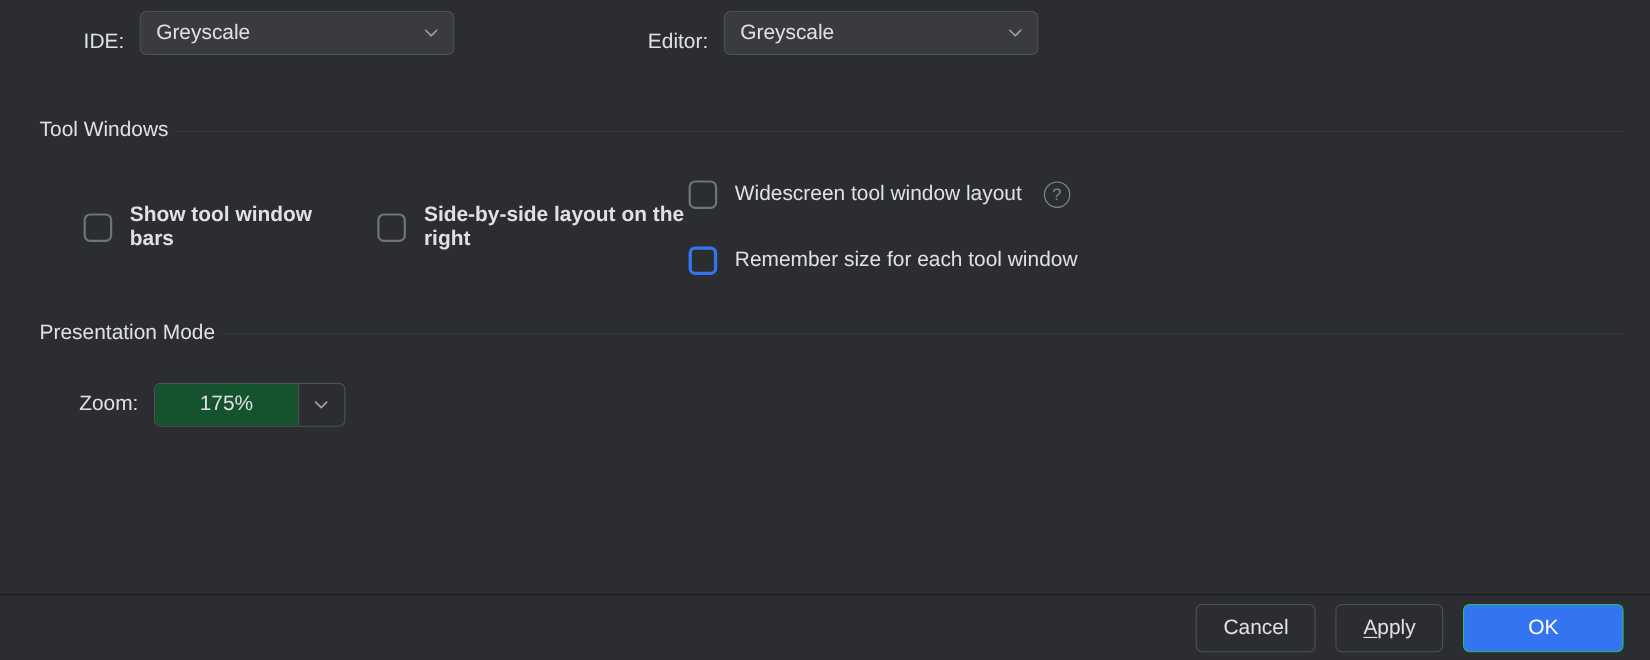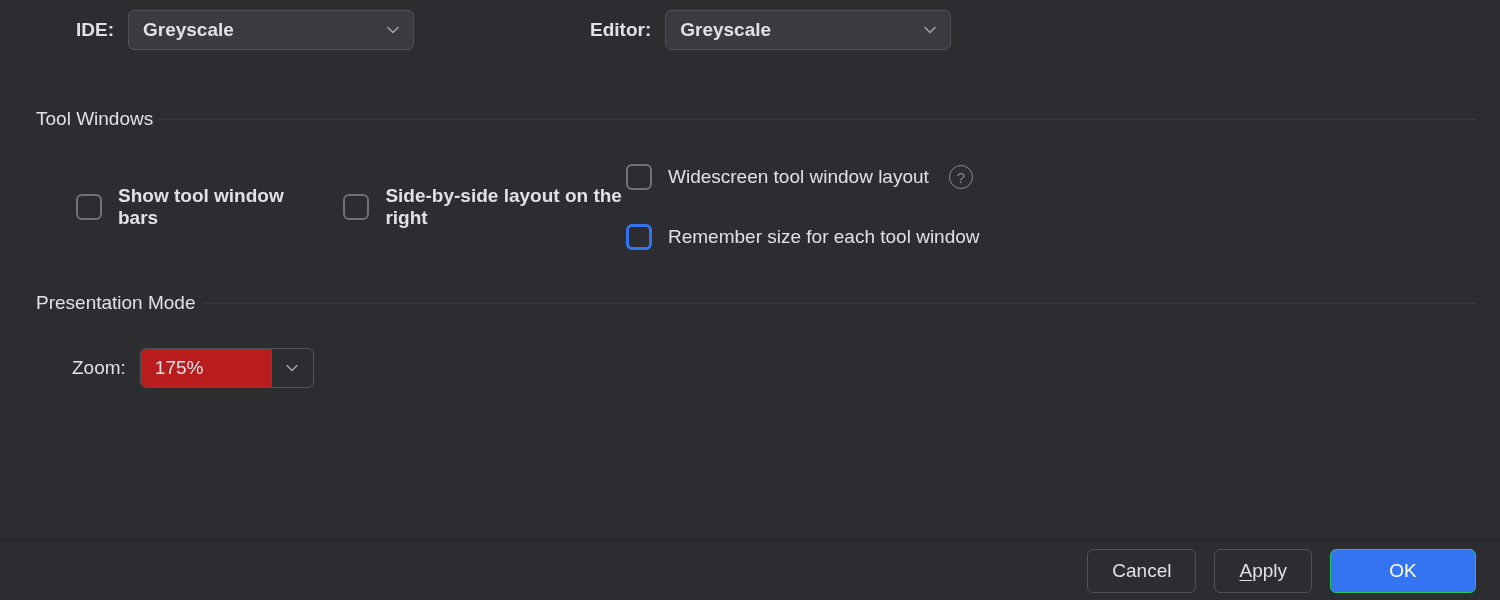--- a/index.html
+++ b/index.html
@@ -20,23 +20,22 @@
     .content {
       padding: 10px 24px 0 36px;
     }
     .top-row {
       display: flex;
       align-items: center;
       margin-bottom: 58px;
     }
     .top-row .field {
       display: flex;
-      align-items: center;
+      align-items: flex-end;
       gap: 14px;
-      font-weight: bold;
     }
     .top-row .field:first-child {
       margin-left: 40px;
     }
     .top-row .field:nth-child(2) {
       margin-left: 176px;
     }
     .label {
       color: #dfe1e5;
     }
@@ -136,21 +135,22 @@
       background: #2b2d30;
       height: 40px;
       overflow: hidden;
     }
     .combo-input {
       padding: 6px 14px;
       width: 130px;
       display: flex;
       align-items: center;
       color: #dfe1e5;
-      background: #b91c1c;
+      background: #14532d;
+      justify-content: center;
     }
     .combo-btn {
       width: 42px;
       border-left: 1px solid #4e5157;
       display: flex;
       align-items: center;
       justify-content: center;
       cursor: pointer;
     }
     .footer {

